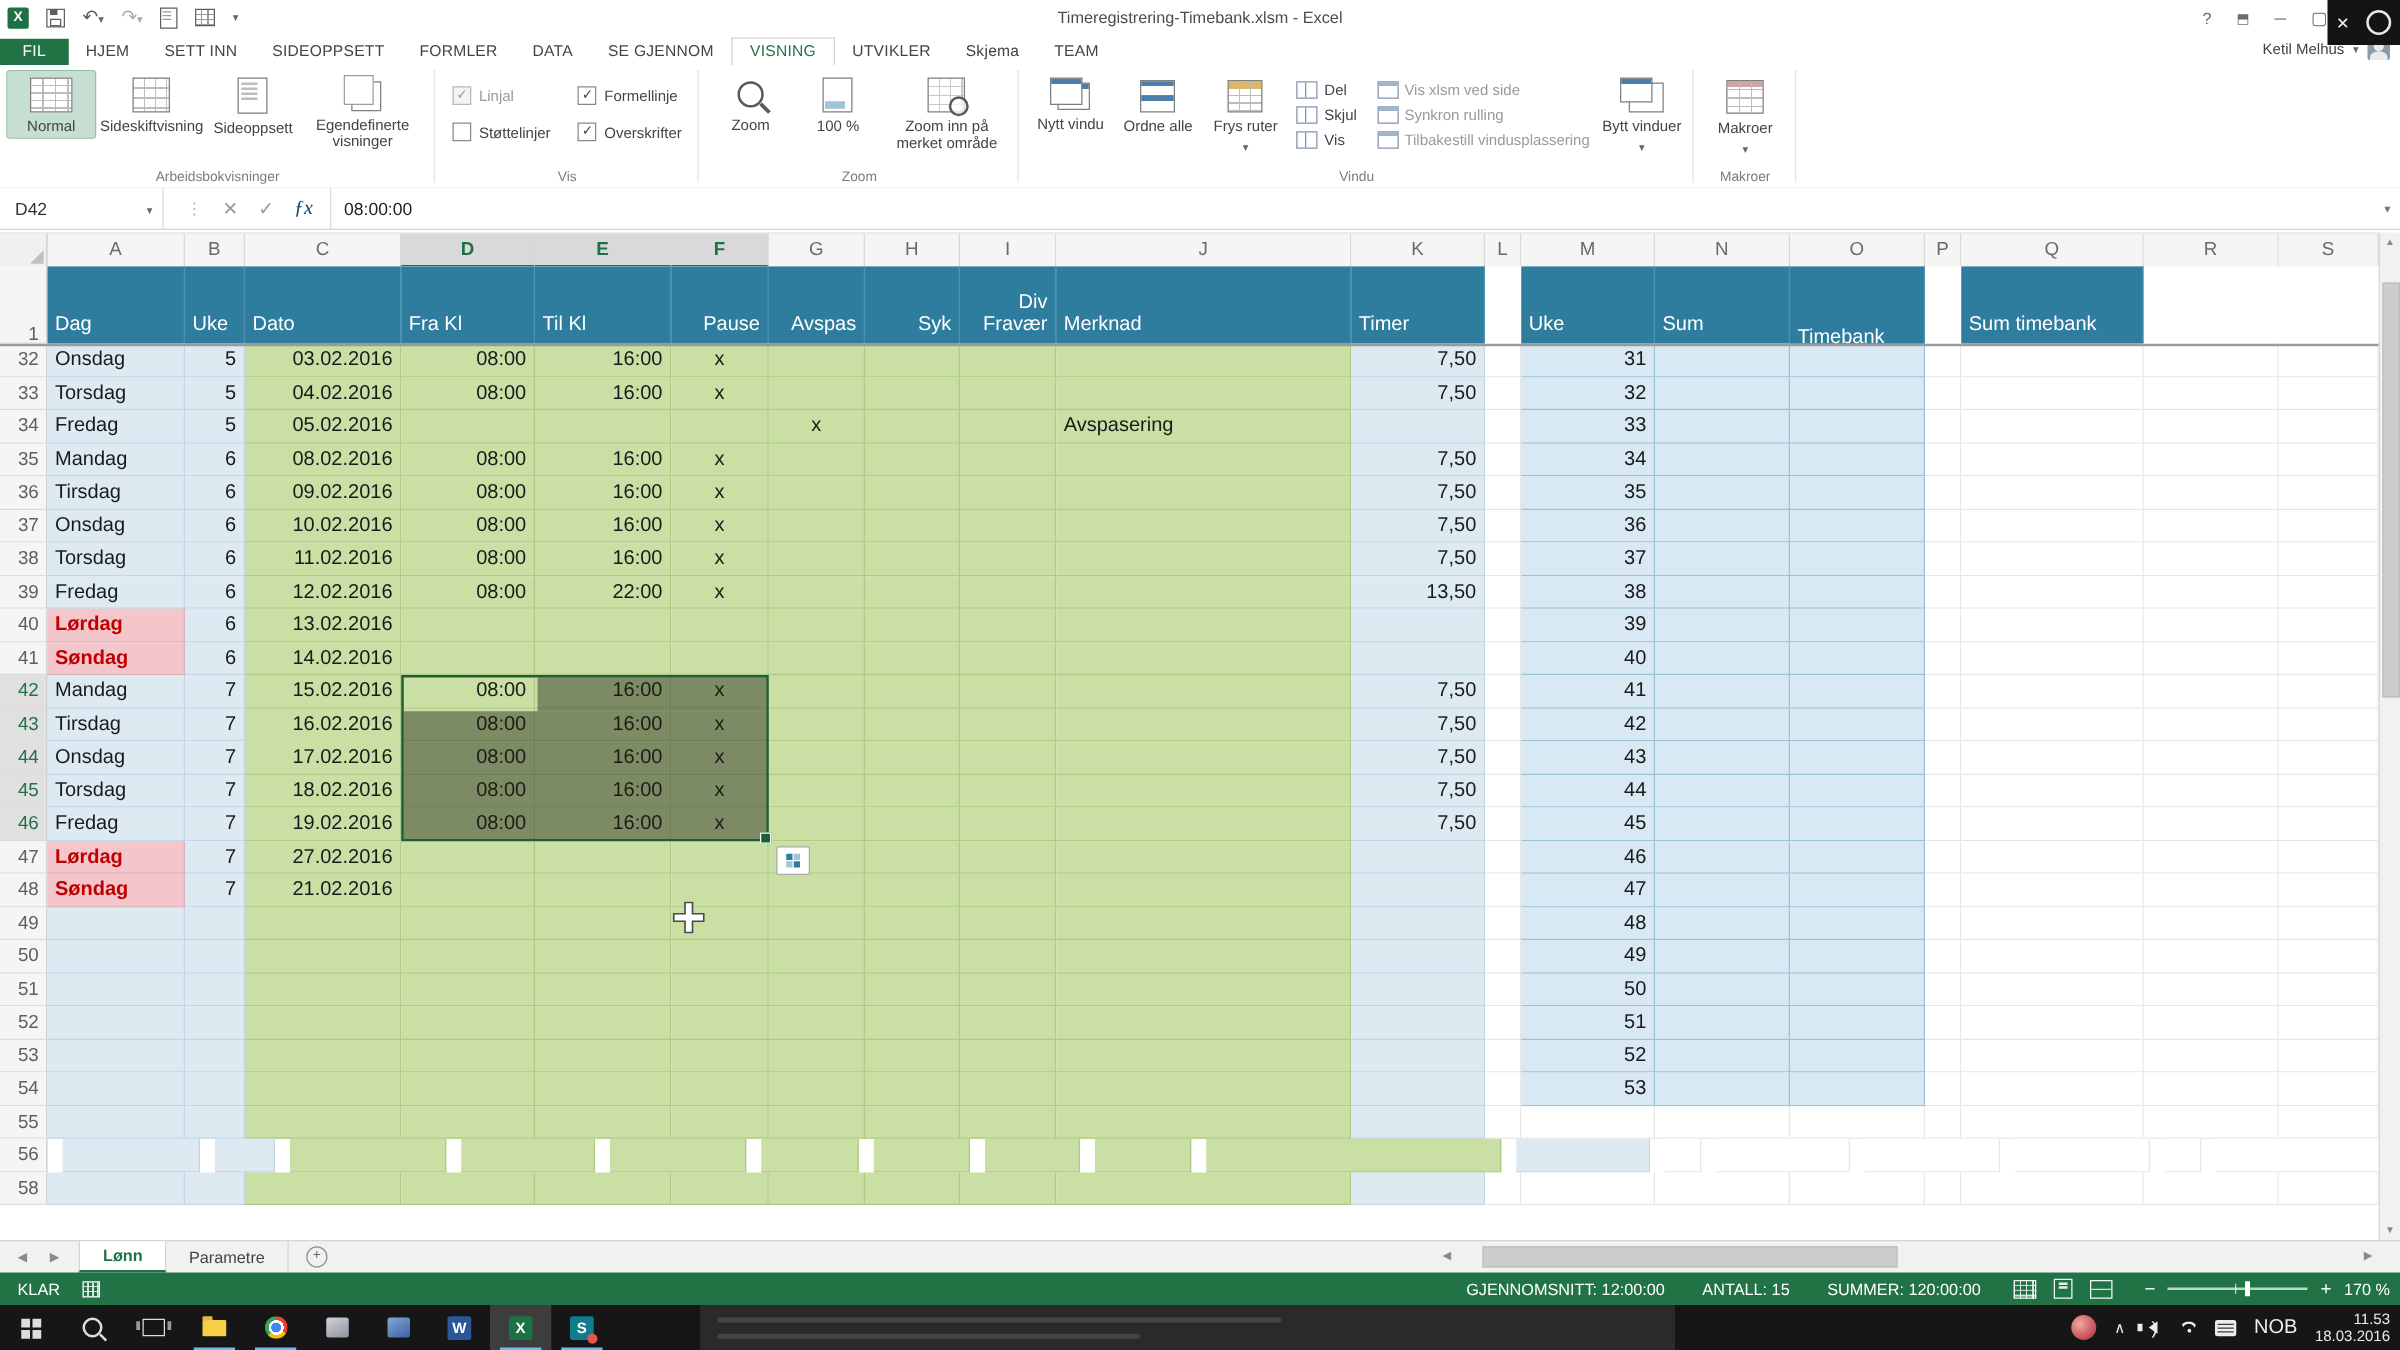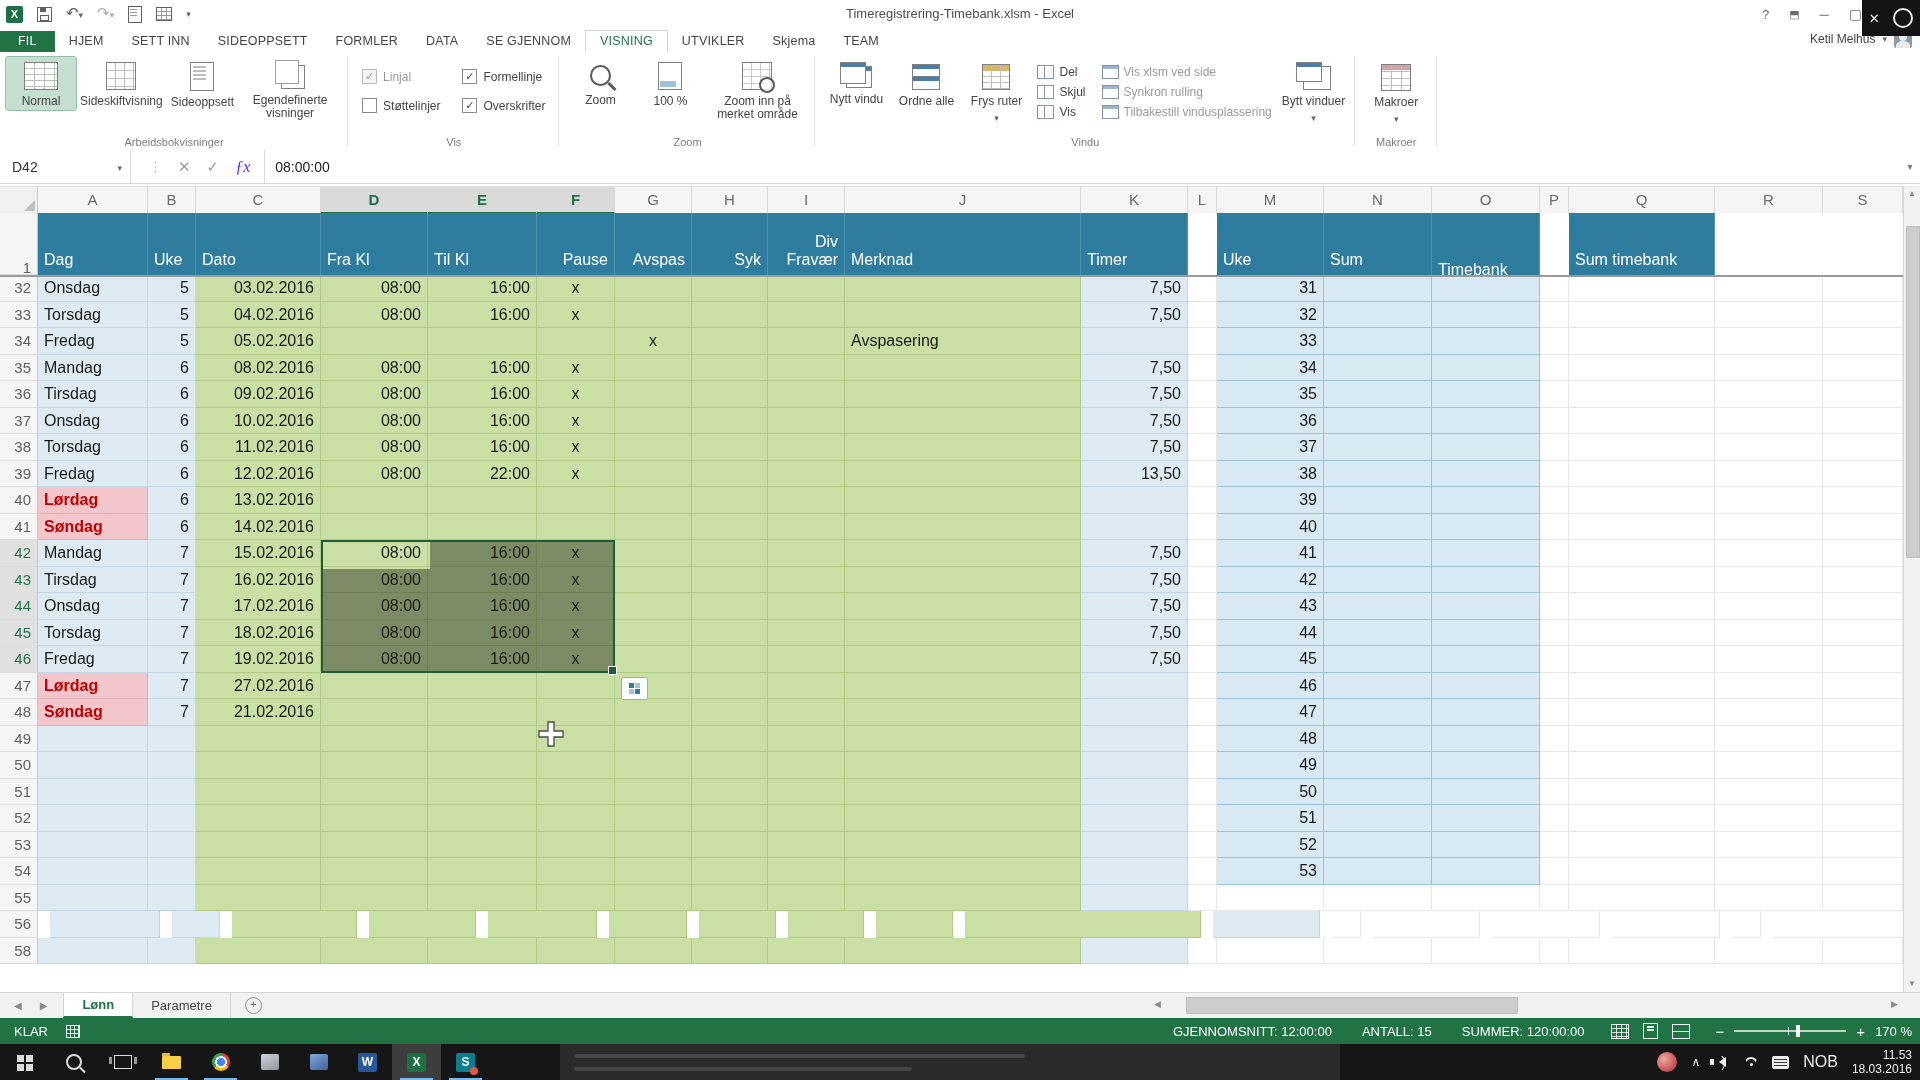--- a/index.html
+++ b/index.html
@@ -86,21 +86,21 @@
   .ic-switch:before{content:'';position:absolute;left:-8px;top:-5px;width:24px;height:18px;border:1px solid #7f7f7f;background:linear-gradient(#4d7ea8 0 4px,#fff 4px);}
   .ic-macro{width:28px;height:25px;border:1px solid #7f7f7f;margin-top:2px;background:
     repeating-linear-gradient(to right,transparent 0 9px,#bdbdbd 9px 10px),
     linear-gradient(#cfa3a8 0 5px,transparent 5px),
     repeating-linear-gradient(to bottom,transparent 0 6px,#bdbdbd 6px 7px),#fff;}
   
   .fbar{position:absolute;left:0;top:150px;width:1920px;height:33px;background:#fff;border-bottom:1px solid #d4d4d4;display:flex;align-items:stretch;}
   .namebox{width:118px;border-right:1px solid #d9d9d9;display:flex;align-items:center;padding-left:12px;font-size:14px;color:#333;position:relative;}
   .namebox .caret{position:absolute;right:8px;top:13px;}
   .fbtns{display:flex;align-items:center;gap:16px;padding:0 14px 0 18px;color:#9a9a9a;font-size:15px;border-right:1px solid #d9d9d9;}
-  .fx{font-style:italic;font-family:"Liberation Serif",serif;color:#6d28d9;font-size:16px;}
+  .fx{font-style:italic;font-family:"Liberation Serif",serif;color:#0c4a6e;font-size:16px;}
   .fval{flex:1;display:flex;align-items:center;padding-left:10px;font-size:14px;color:#222;}
   .fexp{width:20px;display:flex;align-items:center;justify-content:center;color:#777;font-size:10px;}
   
   .colheads{position:absolute;left:0;top:186px;width:1903px;height:27px;display:flex;background:#f5f5f5;border-top:1px solid #e0e0e0;}
   .corner{width:38px;height:27px;background:#f0f0f0;border-right:1px solid #c9c9c9;border-bottom:1px solid #b5b5b5;position:relative;box-sizing:border-box;flex:none;}
   .corner:after{content:'';position:absolute;right:2px;bottom:2px;border-left:11px solid transparent;border-bottom:11px solid #c0c0c0;}
   .colh{box-sizing:border-box;height:27px;border-right:1px solid #d8d8d8;border-bottom:1px solid #b5b5b5;
         font-size:15px;color:#6a6a6a;text-align:center;line-height:26px;background:#f5f5f5;flex:none;}
   .colh.sel{background:#d9d9d9;color:#1e7145;border-bottom:2px solid #217346;font-weight:bold;}
   

